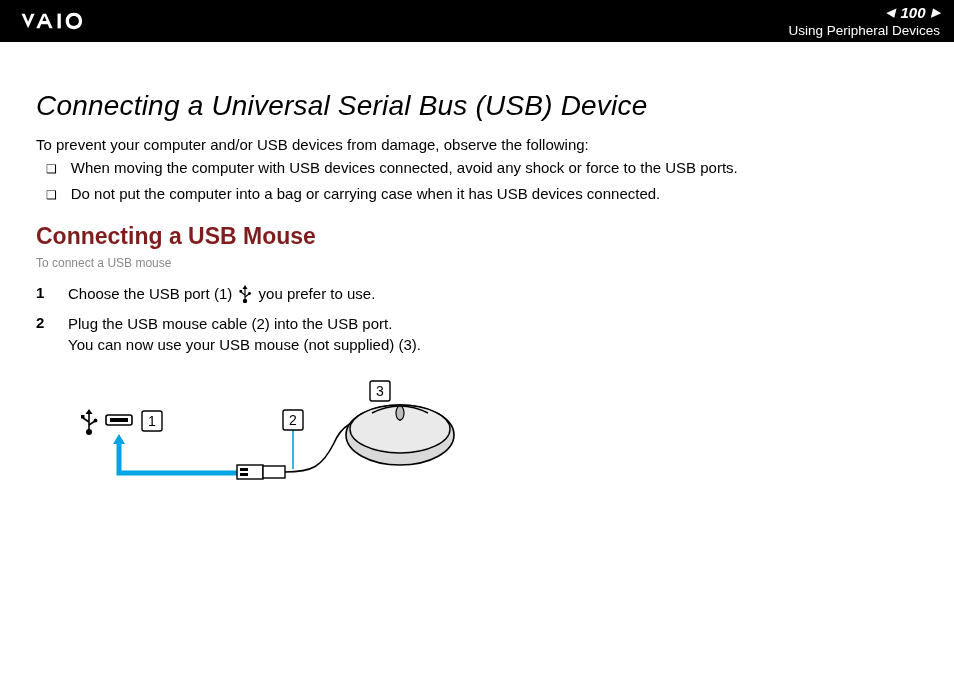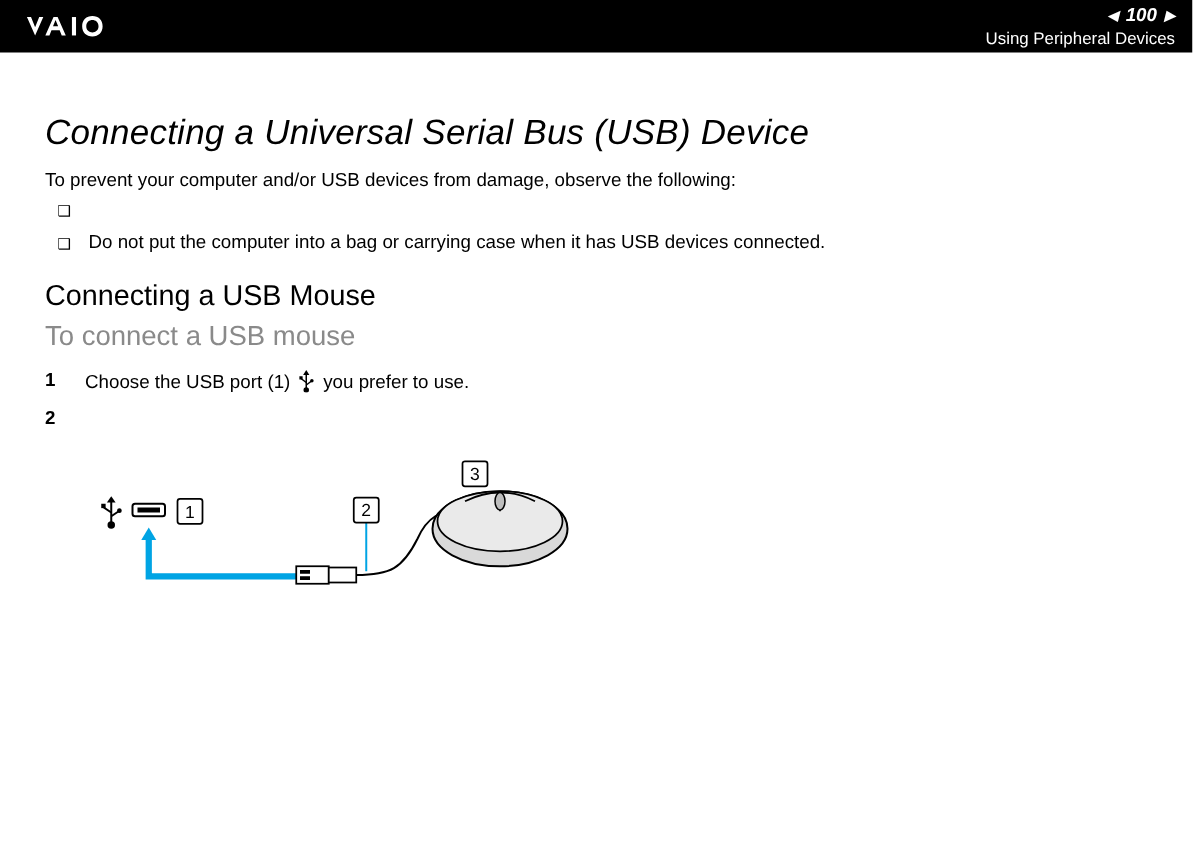--- a/index.html
+++ b/index.html
@@ -10,22 +10,22 @@
   .header-right { text-align: right; }
   .page-nav { display: flex; align-items: center; justify-content: flex-end; gap: 6px; font-style: italic; font-weight: bold; font-size: 15px; }
   .page-nav .tri { font-size: 11px; }
   .section-name { font-weight: normal; font-size: 13.5px; margin-top: 2px; }
   .content { padding: 48px 36px 20px 36px; }
   h1 { font-weight: 400; font-size: 28px; margin-bottom: 14px; letter-spacing: 0.2px; font-style: italic; }
   .intro { font-size: 15px; }
   .bullets { list-style: none; margin: 0 0 18px 0; }
   .bullets li { display: flex; align-items: flex-start; gap: 14px; font-size: 15px; margin: 6px 0 6px 10px; }
   .bullet-marker { font-size: 12px; line-height: 20px; }
-  h2 { color: #000000; font-weight: 400; font-size: 23px; margin: 10px 0 6px 0; }
-  .subhead { color: #8a8a8a; font-size: 22px; font-weight: 400; margin-bottom: 14px; }
+  h2 { color: #7f1d1d; font-weight: 700; font-size: 23px; margin: 10px 0 6px 0; }
+  .subhead { color: #8a8a8a; font-size: 12px; font-weight: 400; margin-bottom: 14px; }
   .steps { list-style: none; counter-reset: none; }
   .steps li { display: flex; gap: 18px; font-size: 15px; margin: 6px 0 6px 0; }
   .step-num { font-weight: bold; min-width: 14px; }
   .step-text { line-height: 1.35; }
   .usb-inline { display: inline-block; vertical-align: -4px; margin: 0 2px; }
   .diagram { margin: 26px 0 0 36px; position: relative; width: 460px; height: 120px; }
   .diagram svg { overflow: visible; }
   .callout-box { fill: #fff; stroke: #000; stroke-width: 1.4; }
   .callout-text { font-family: Arial, sans-serif; font-size: 14px; font-weight: 400; }
 </style>
@@ -53,20 +53,21 @@
   </div>
 </div>
 
 <div class="content">
   <h1>Connecting a Universal Serial Bus (USB) Device</h1>
   <p class="intro">To prevent your computer and/or USB devices from damage, observe the following:</p>
 
   <ul class="bullets">
     <li>
       <span class="bullet-marker">❑</span>
+      <span>When moving the computer with USB devices connected, avoid any shock or force to the USB ports.</span>
     </li>
     <li>
       <span class="bullet-marker">❑</span>
       <span>Do not put the computer into a bag or carrying case when it has USB devices connected.</span>
     </li>
   </ul>
 
   <h2>Connecting a USB Mouse</h2>
   <p class="subhead">To connect a USB mouse</p>
 
@@ -82,20 +83,22 @@
                 <path d="M7 10 L3 7"></path>
                 <rect x="1.5" y="5" width="2.6" height="2.6" fill="#000" stroke="none"></rect>
                 <path d="M7 12 L11 9"></path>
                 <circle cx="11.5" cy="8.5" r="1.4" fill="#000" stroke="none"></circle>
               </g>
             </svg></span><span> you prefer to use.</span>
       </span>
     </li>
     <li>
       <span class="step-num">2</span>
+      <span class="step-text" style="white-space:pre-line">Plug the USB mouse cable (2) into the USB port.
+You can now use your USB mouse (not supplied) (3).</span>
     </li>
   </ol>
 
   <div class="diagram">
     <svg width="460" height="120" viewBox="0 0 460 120">
 
       <g transform="translate(8,28)">
         <g stroke="#000" stroke-width="1.6" fill="none">
           <line x1="9" y1="3" x2="9" y2="22"></line>
           <circle cx="9" cy="23" r="2.2" fill="#000"></circle>

